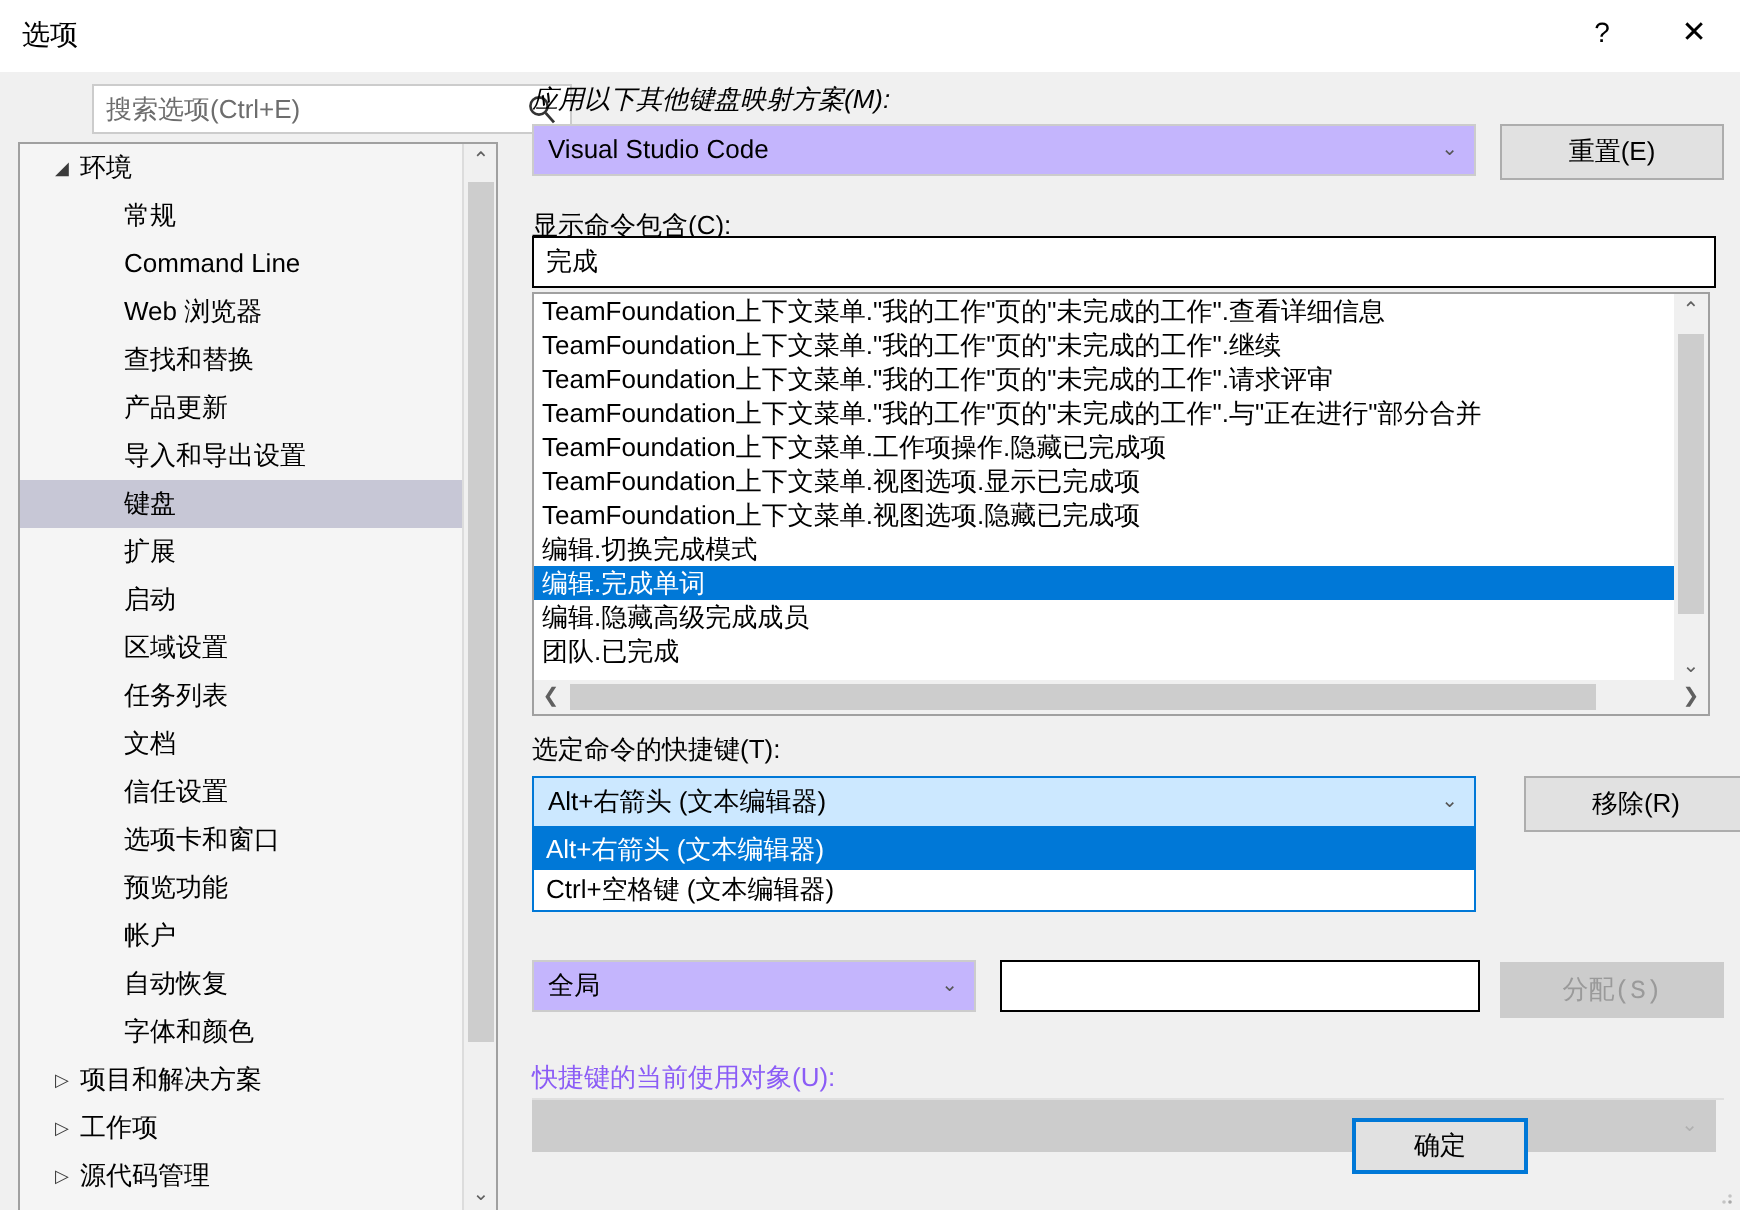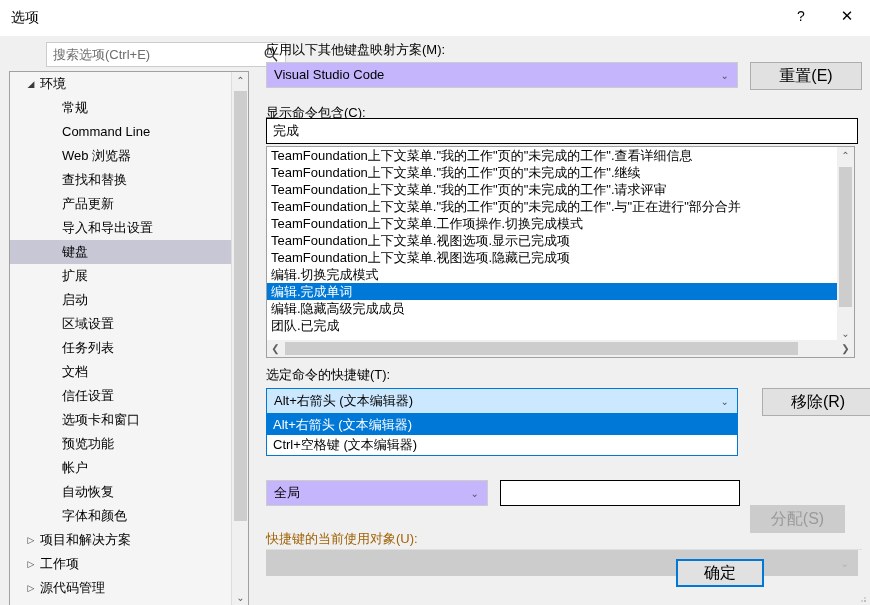--- a/index.html
+++ b/index.html
@@ -146,21 +146,21 @@
     background: #cdcdcd;
   }
 
   
   .rpane { position: absolute; left: 266px; top: 0; width: 596px; }
   .field-label {
     font-size: 13px;
     color: #000;
     line-height: 17px;
   }
-  .field-label.disabled { color: #a16207; }
+  .field-label.disabled { color: #8b5cf6; }
 
   .combo {
     position: relative;
     background: #c4b5fd;
     border: 1px solid #cccccc;
     box-sizing: border-box;
     font-size: 13px;
     cursor: default;
   }
   .combo .combo-text {
@@ -195,21 +195,21 @@
     position: absolute;
     left: 6px; top: 50%;
     transform: translateY(-50%);
     line-height: 16px;
   }
 
   .btn {
     background: #e1e1e1;
     border: 1px solid #adadad;
     box-sizing: border-box;
-    font-size: 16px;
+    font-size: 13px;
     display: flex;
     align-items: center;
     justify-content: center;
     cursor: default;
     color: #000;
   }
   .btn.disabled { background: #cccccc; border-color: #cccccc; color: #9a9a9a; }
   .btn.default {
     background: #e1e1e1;
     border: 2px solid #0078d7;
@@ -360,21 +360,21 @@
         </div>
         <div class="sb-thumb" style="top:19px;height:430px;"></div>
         <div class="sb-arrow down">
           <span>⌄</span>
         </div>
       </div>
     </div>
 
     <div class="rpane">
 
-      <div class="field-label" style="position:absolute;left:0;top:5px;">应用以下其他键盘映射方案(M):</div>
+      <div class="field-label" style="position:absolute;left:0;top:5px;font-style:italic;">应用以下其他键盘映射方案(M):</div>
 
       <div class="combo" style="position:absolute;left:0;top:26px;width:472px;height:26px;">
         <div class="combo-text">Visual Studio Code</div>
         <div class="chev">⌄</div>
       </div>
 
       <div class="btn" style="position:absolute;left:484px;top:26px;width:112px;height:28px;">
         <span>重置(E)</span>
       </div>
 
@@ -383,21 +383,21 @@
       <div class="textbox" style="position:absolute;left:0;top:82px;width:592px;height:26px;">
         <div class="tb-text">完成</div>
       </div>
 
       <div class="listbox" style="left:0;top:110px;width:589px;height:212px;">
         <div class="list-items" id="cmd-list" style="top:0;height:194px;">
             <div class="list-row">TeamFoundation上下文菜单."我的工作"页的"未完成的工作".查看详细信息</div>
             <div class="list-row">TeamFoundation上下文菜单."我的工作"页的"未完成的工作".继续</div>
             <div class="list-row">TeamFoundation上下文菜单."我的工作"页的"未完成的工作".请求评审</div>
             <div class="list-row">TeamFoundation上下文菜单."我的工作"页的"未完成的工作".与"正在进行"部分合并</div>
-            <div class="list-row">TeamFoundation上下文菜单.工作项操作.切换完成模式</div>
+            <div class="list-row">TeamFoundation上下文菜单.工作项操作.隐藏已完成项</div>
             <div class="list-row">TeamFoundation上下文菜单.视图选项.显示已完成项</div>
             <div class="list-row">TeamFoundation上下文菜单.视图选项.隐藏已完成项</div>
             <div class="list-row">编辑.切换完成模式</div>
             <div class="list-row selected">编辑.完成单词</div>
             <div class="list-row">编辑.隐藏高级完成成员</div>
             <div class="list-row">团队.已完成</div>
           </div>
 
         <div class="vsb" style="height:195px;">
           <div class="sb-arrow up">
@@ -433,21 +433,21 @@
 
       <div class="combo" style="position:absolute;left:0;top:444px;width:222px;height:26px;">
         <div class="combo-text">全局</div>
         <div class="chev">⌄</div>
       </div>
 
       <div class="textbox" style="position:absolute;left:234px;top:444px;width:240px;height:26px;">
         <div class="tb-text"></div>
       </div>
 
-      <div class="btn disabled" style="position:absolute;left:484px;top:469px;width:95px;height:28px;">
+      <div class="btn disabled" style="position:absolute;left:484px;top:445px;width:112px;height:28px;font-family:Liberation Mono, monospace;">
         <span>分配(S)</span>
       </div>
 
       <div class="field-label disabled" style="position:absolute;left:0;top:494px;">快捷键的当前使用对象(U):</div>
 
       <div class="combo disabled" style="position:absolute;left:0;top:514px;width:592px;height:26px;">
         <div class="combo-text"></div>
         <div class="chev">⌄</div>
       </div>
 

